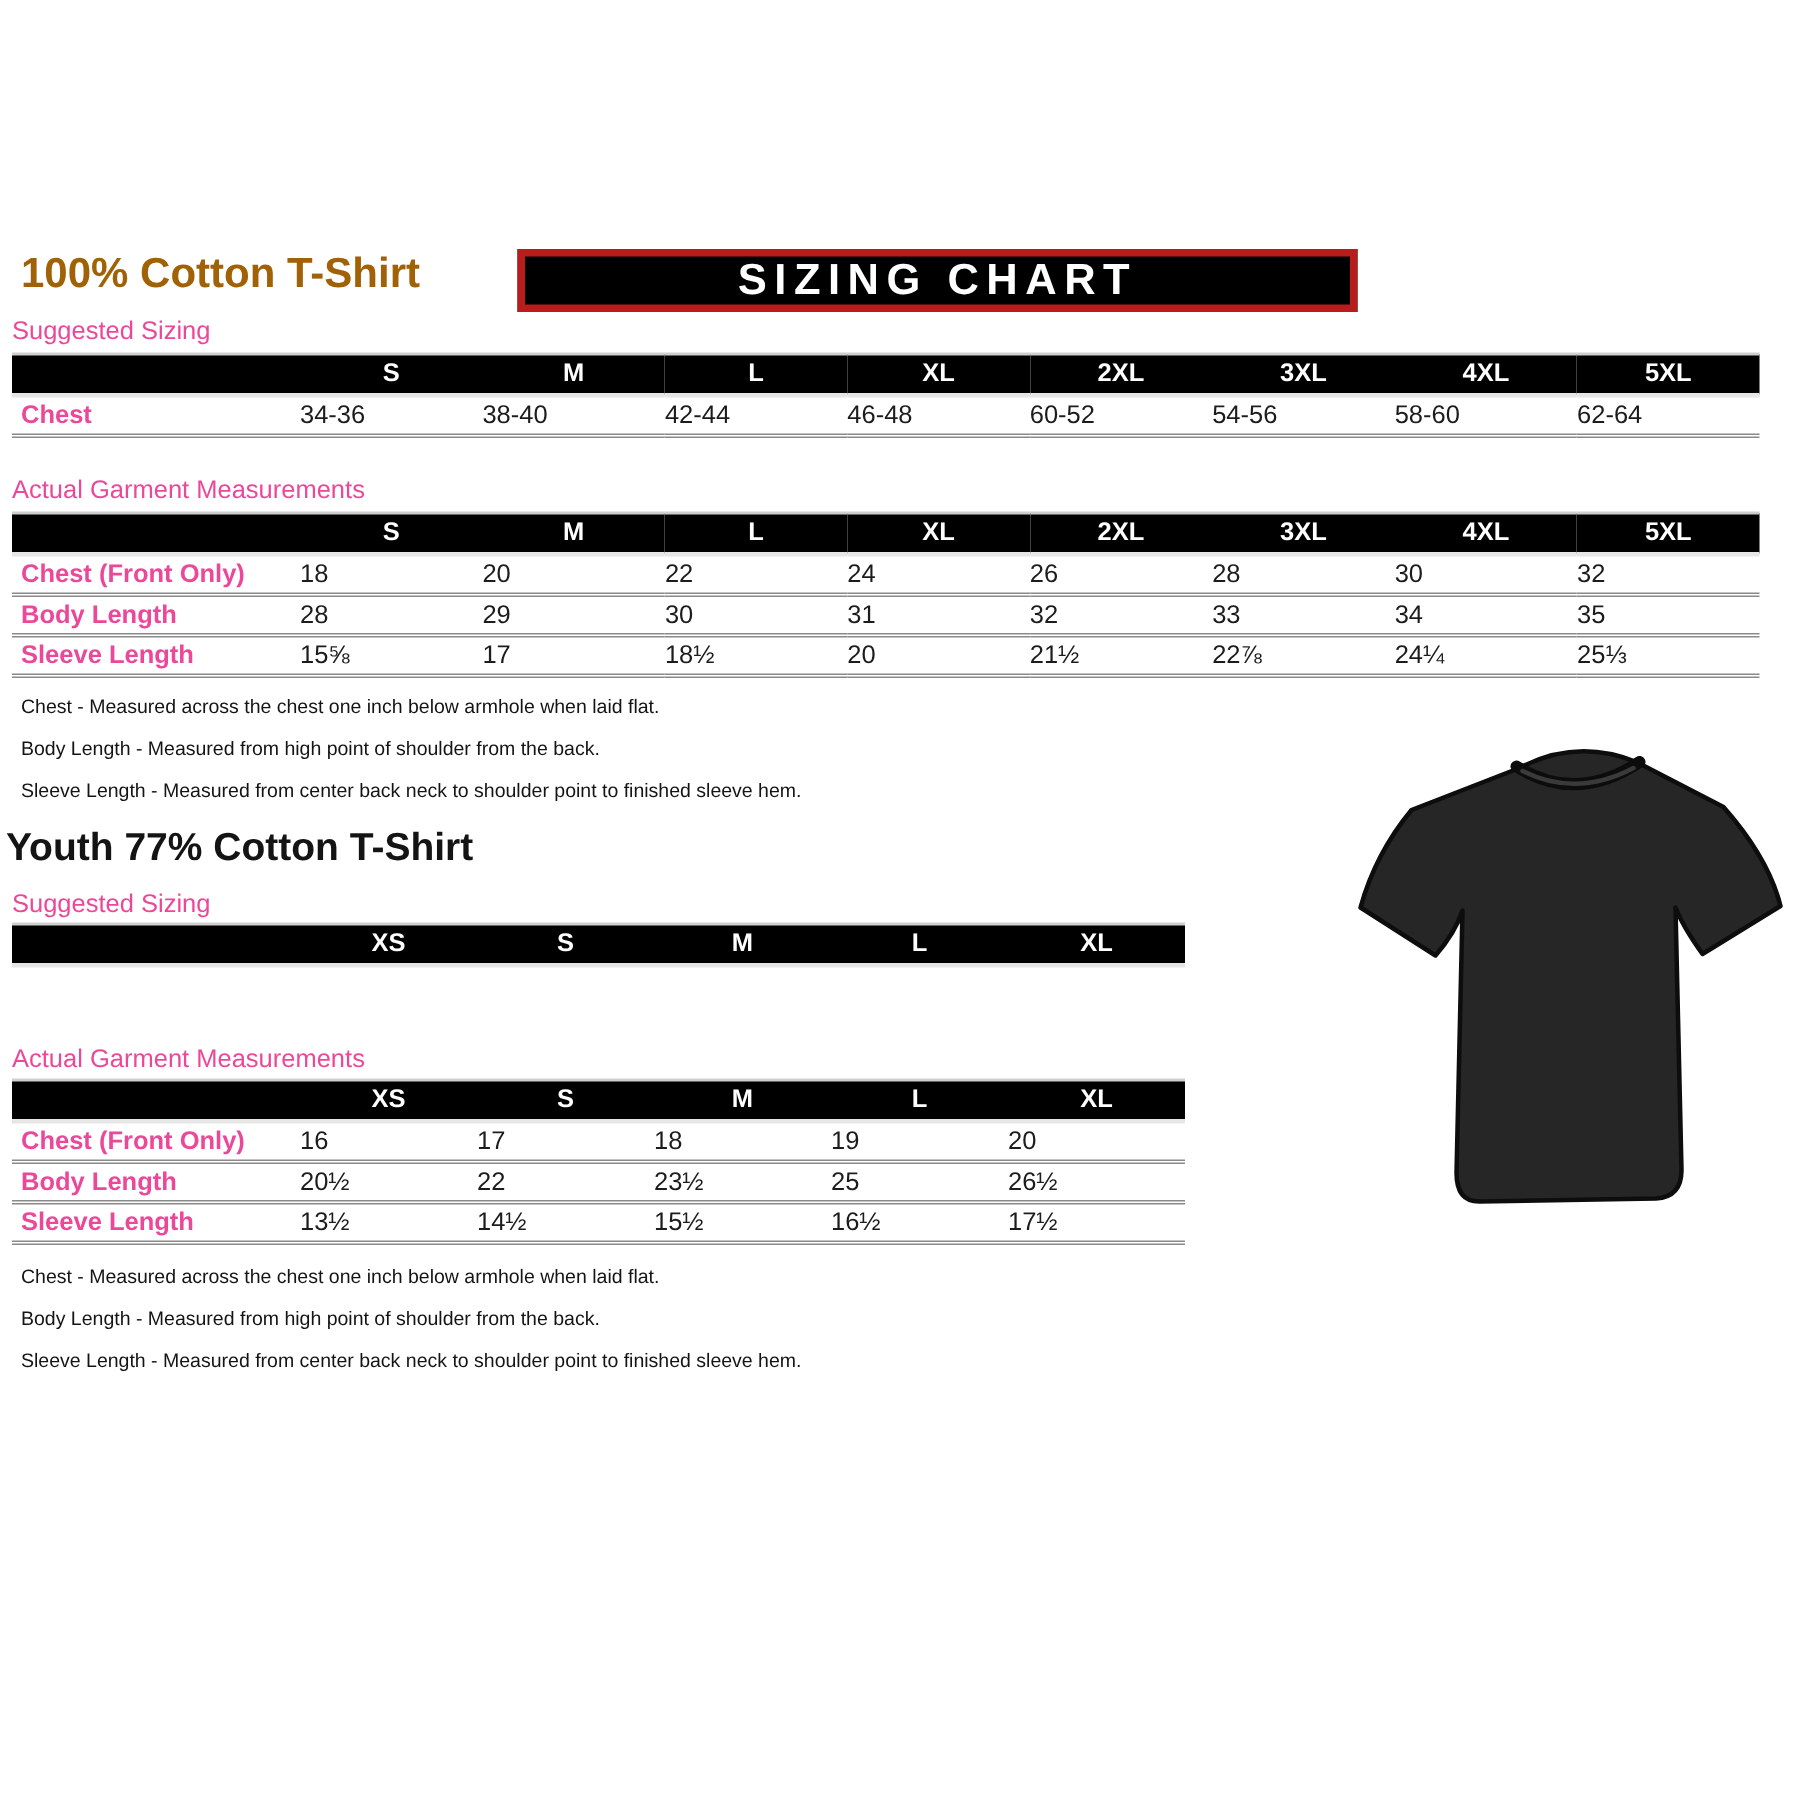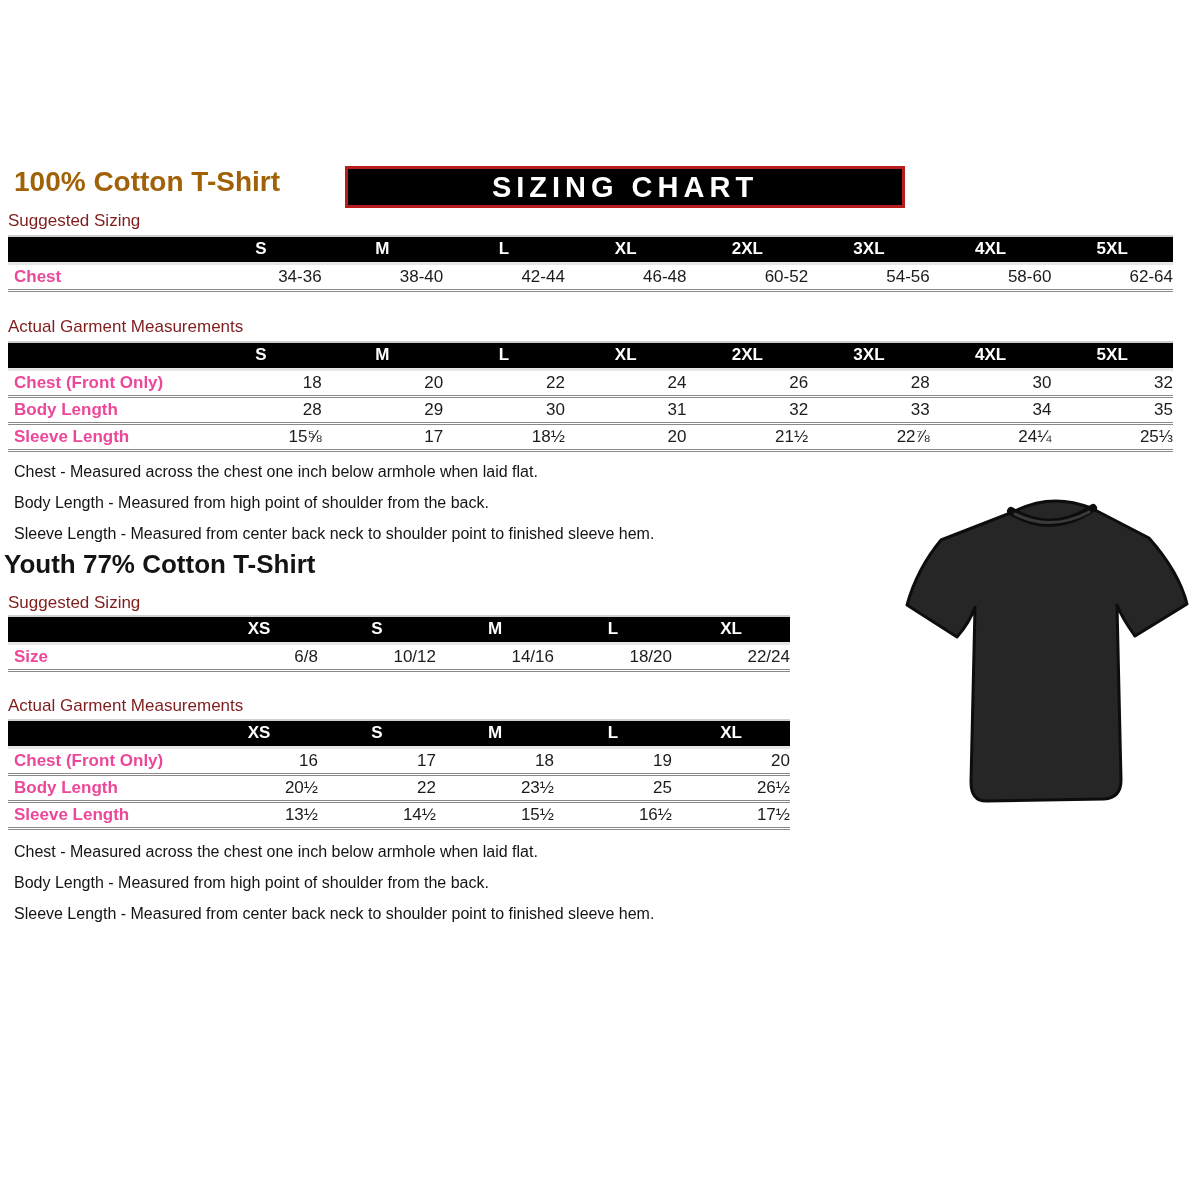--- a/index.html
+++ b/index.html
@@ -5,38 +5,38 @@
   * { margin:0; padding:0; box-sizing:border-box; }
   html,body { width:1200px; height:1200px; background:#ffffff; }
   body { font-family:"Liberation Sans", sans-serif; color:#161616; position:relative; overflow:hidden; }
 
   .abs { position:absolute; }
 
   .main-title { left:14px; top:166px; font-size:28px; font-weight:bold; color:#a16207; }
   .banner { left:345px; top:166px; width:560px; height:42px; background:#000000;
             display:flex; align-items:center; justify-content:center;
             color:#ffffff; font-size:29px; font-weight:bold; letter-spacing:5px;
-            border:3px solid #b91c1c; }
-  .section-label { font-size:17px; color:#7f1d1d; }
+            border:5px solid #b91c1c; }
+  .section-label { font-size:17px; color:#ec4899; }
   .youth-title { left:4px; top:549px; font-size:26px; font-weight:bold; color:#141414; }
 
   table.size-table { border-collapse:collapse; table-layout:fixed; border-top:2px solid #cfcfcf; }
   table.size-table th { background:#000000; color:#ffffff; font-size:17px; font-weight:bold;
                         height:27px; text-align:center; border-bottom:3px solid #e6e6e6; }
   table.size-table th.corner { text-align:left; }
-  table.size-table td { font-size:17px; height:27px; text-align:right; color:#1c1c1c;
+  table.size-table td { font-size:17px; height:27px; text-align:left; color:#1c1c1c;
                         border-bottom:3px double #8a8a8a; }
   table.size-table td.row-label { text-align:left; padding-left:6px; font-weight:bold; color:#ec4899; }
   table.size-table td.row-label .suffix { font-weight:bold; }
 
   .t-adult { left:8px; width:1165px; }
   .t-youth { left:8px; width:782px; }
 
   .notes { left:14px; }
-  .note-line { font-size:16px; color:#141414; margin-bottom:13px; white-space:nowrap; }
+  .note-line { font-size:13px; color:#141414; margin-bottom:13px; white-space:nowrap; }
 
   .tshirt-wrap { left:893px; top:474px; width:302px; height:348px; }
 </style>
 </head>
 <body>
 
 <div class="abs main-title">100% Cotton T-Shirt</div>
 <div class="abs banner">
   <span>SIZING CHART</span>
 </div>
@@ -145,28 +145,20 @@
       <col span="5">
     </colgroup>
   <tbody>
       <tr>
     <th class="corner"></th>
     <th>XS</th>
     <th>S</th>
     <th>M</th>
     <th>L</th>
     <th>XL</th>
-  </tr>
-  <tr>
-    <td class="row-label"><span>Size</span><span class="suffix"></span></td>
-    <td>6/8</td>
-    <td>10/12</td>
-    <td>14/16</td>
-    <td>18/20</td>
-    <td>22/24</td>
   </tr>
 </tbody>
   </table>
 
 <div class="abs section-label" style="left:8px; top:696px;">Actual Garment Measurements</div>
 
 <table class="abs size-table t-youth" style="top:719px;">
   <colgroup>
       <col style="width:192px">
       <col span="5">

